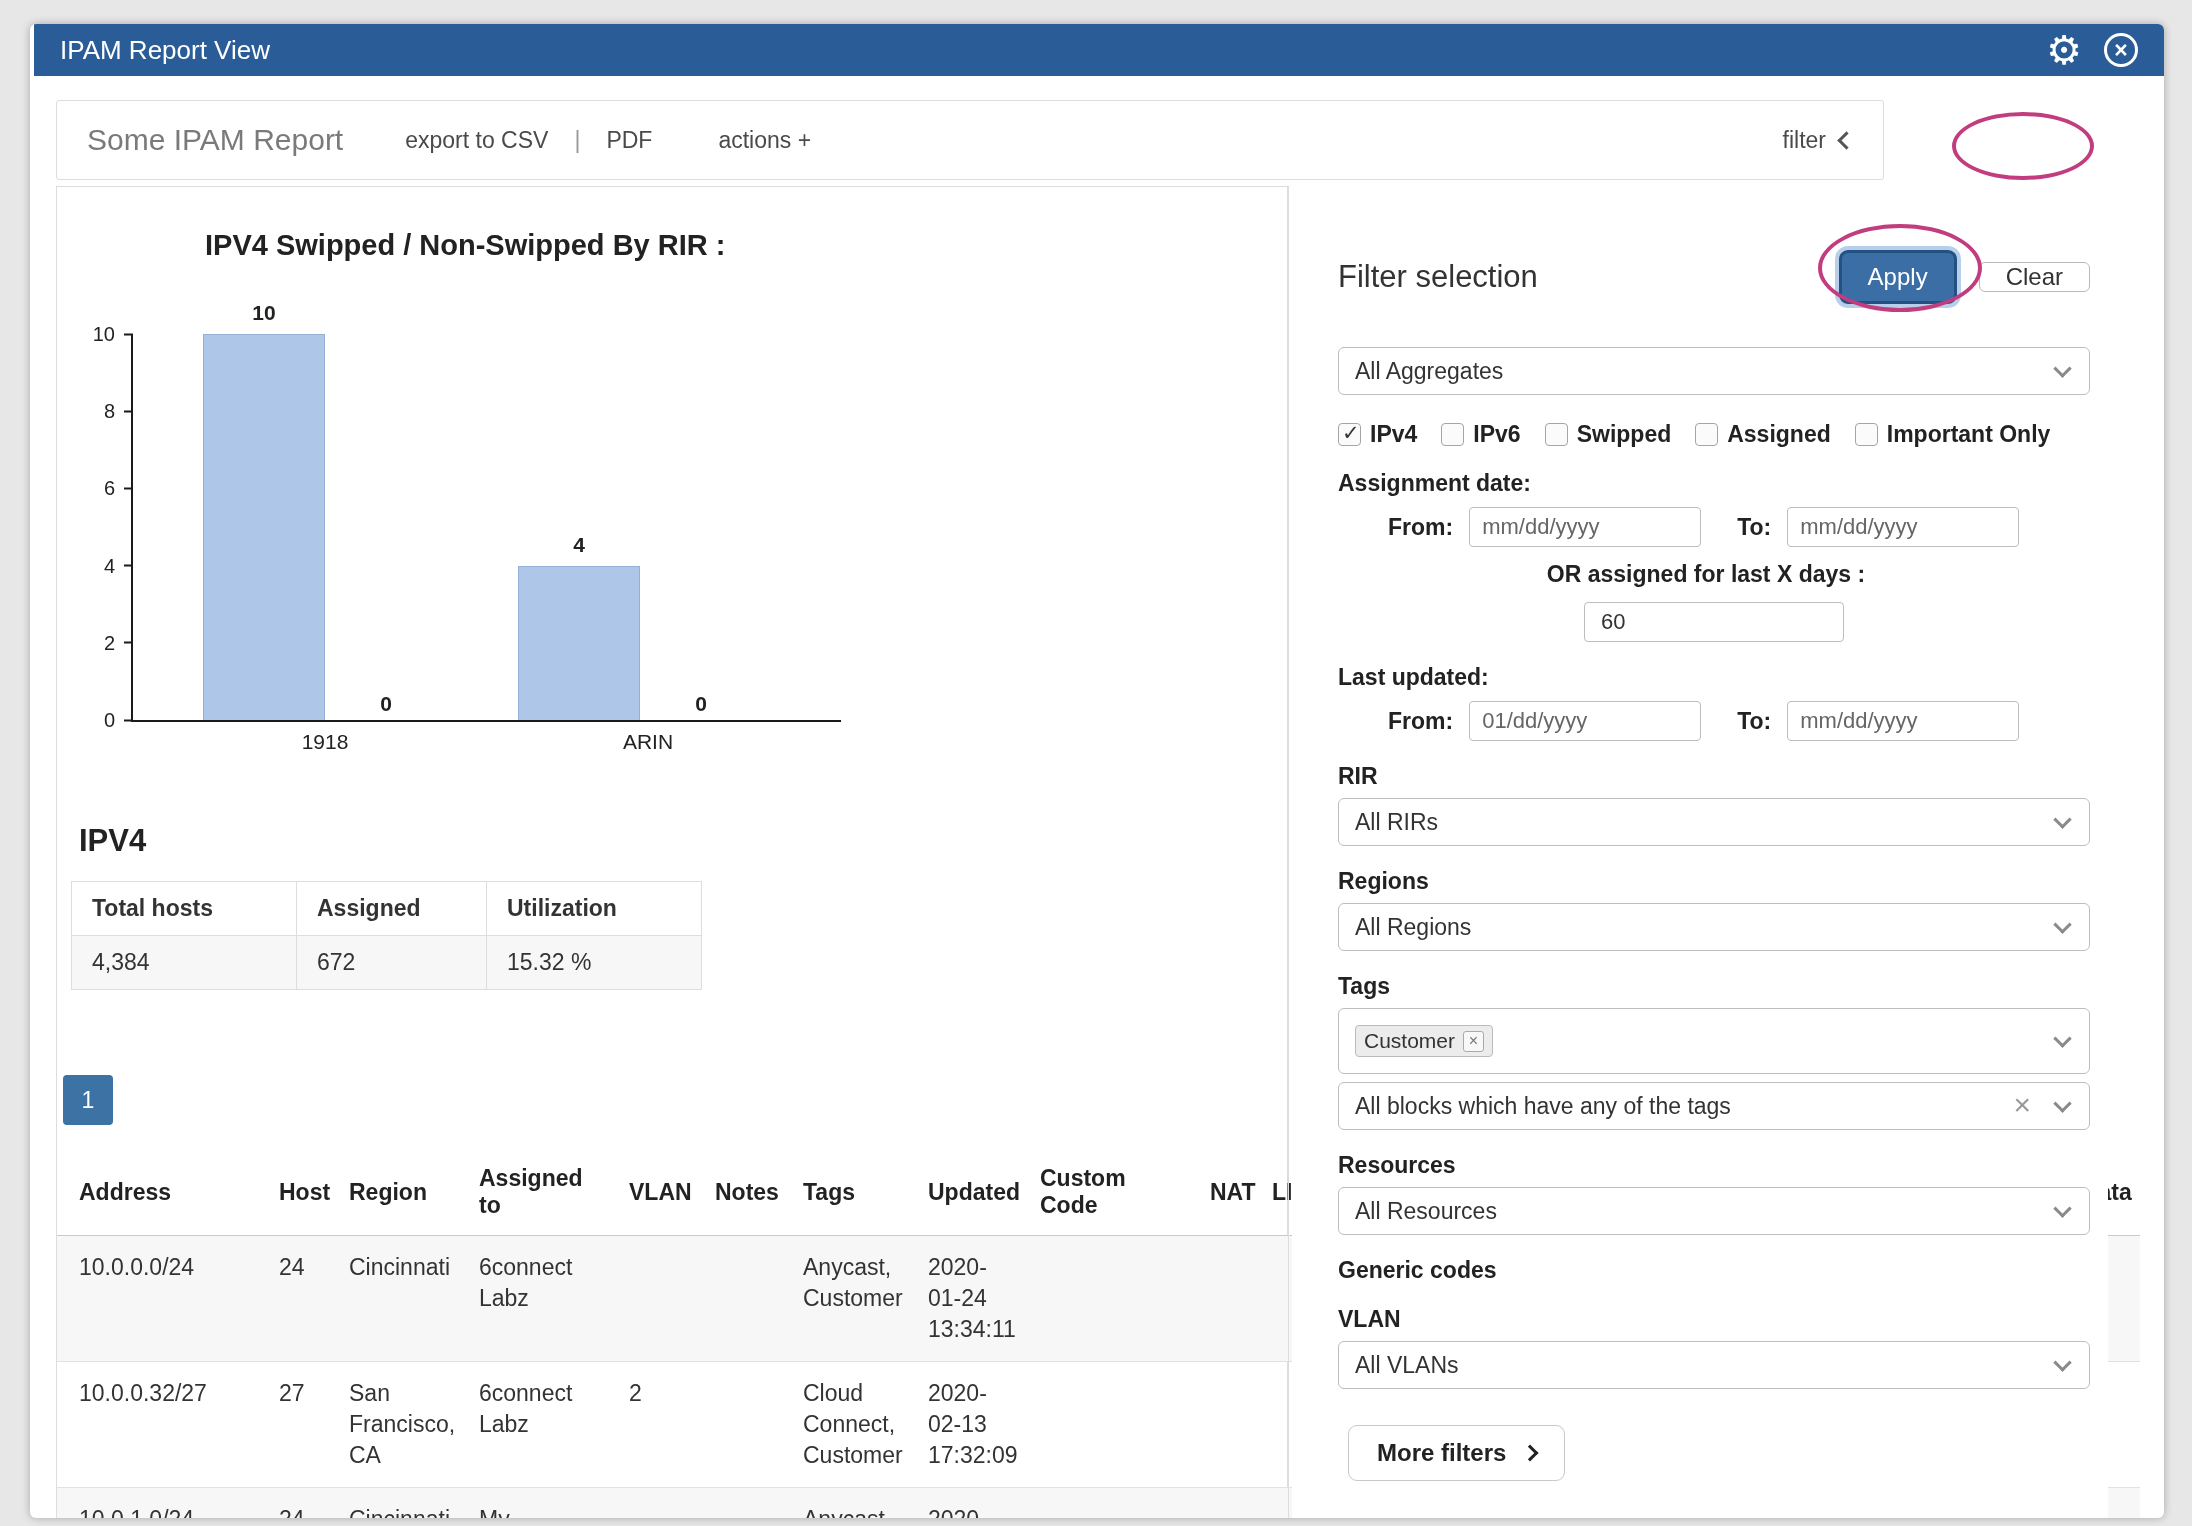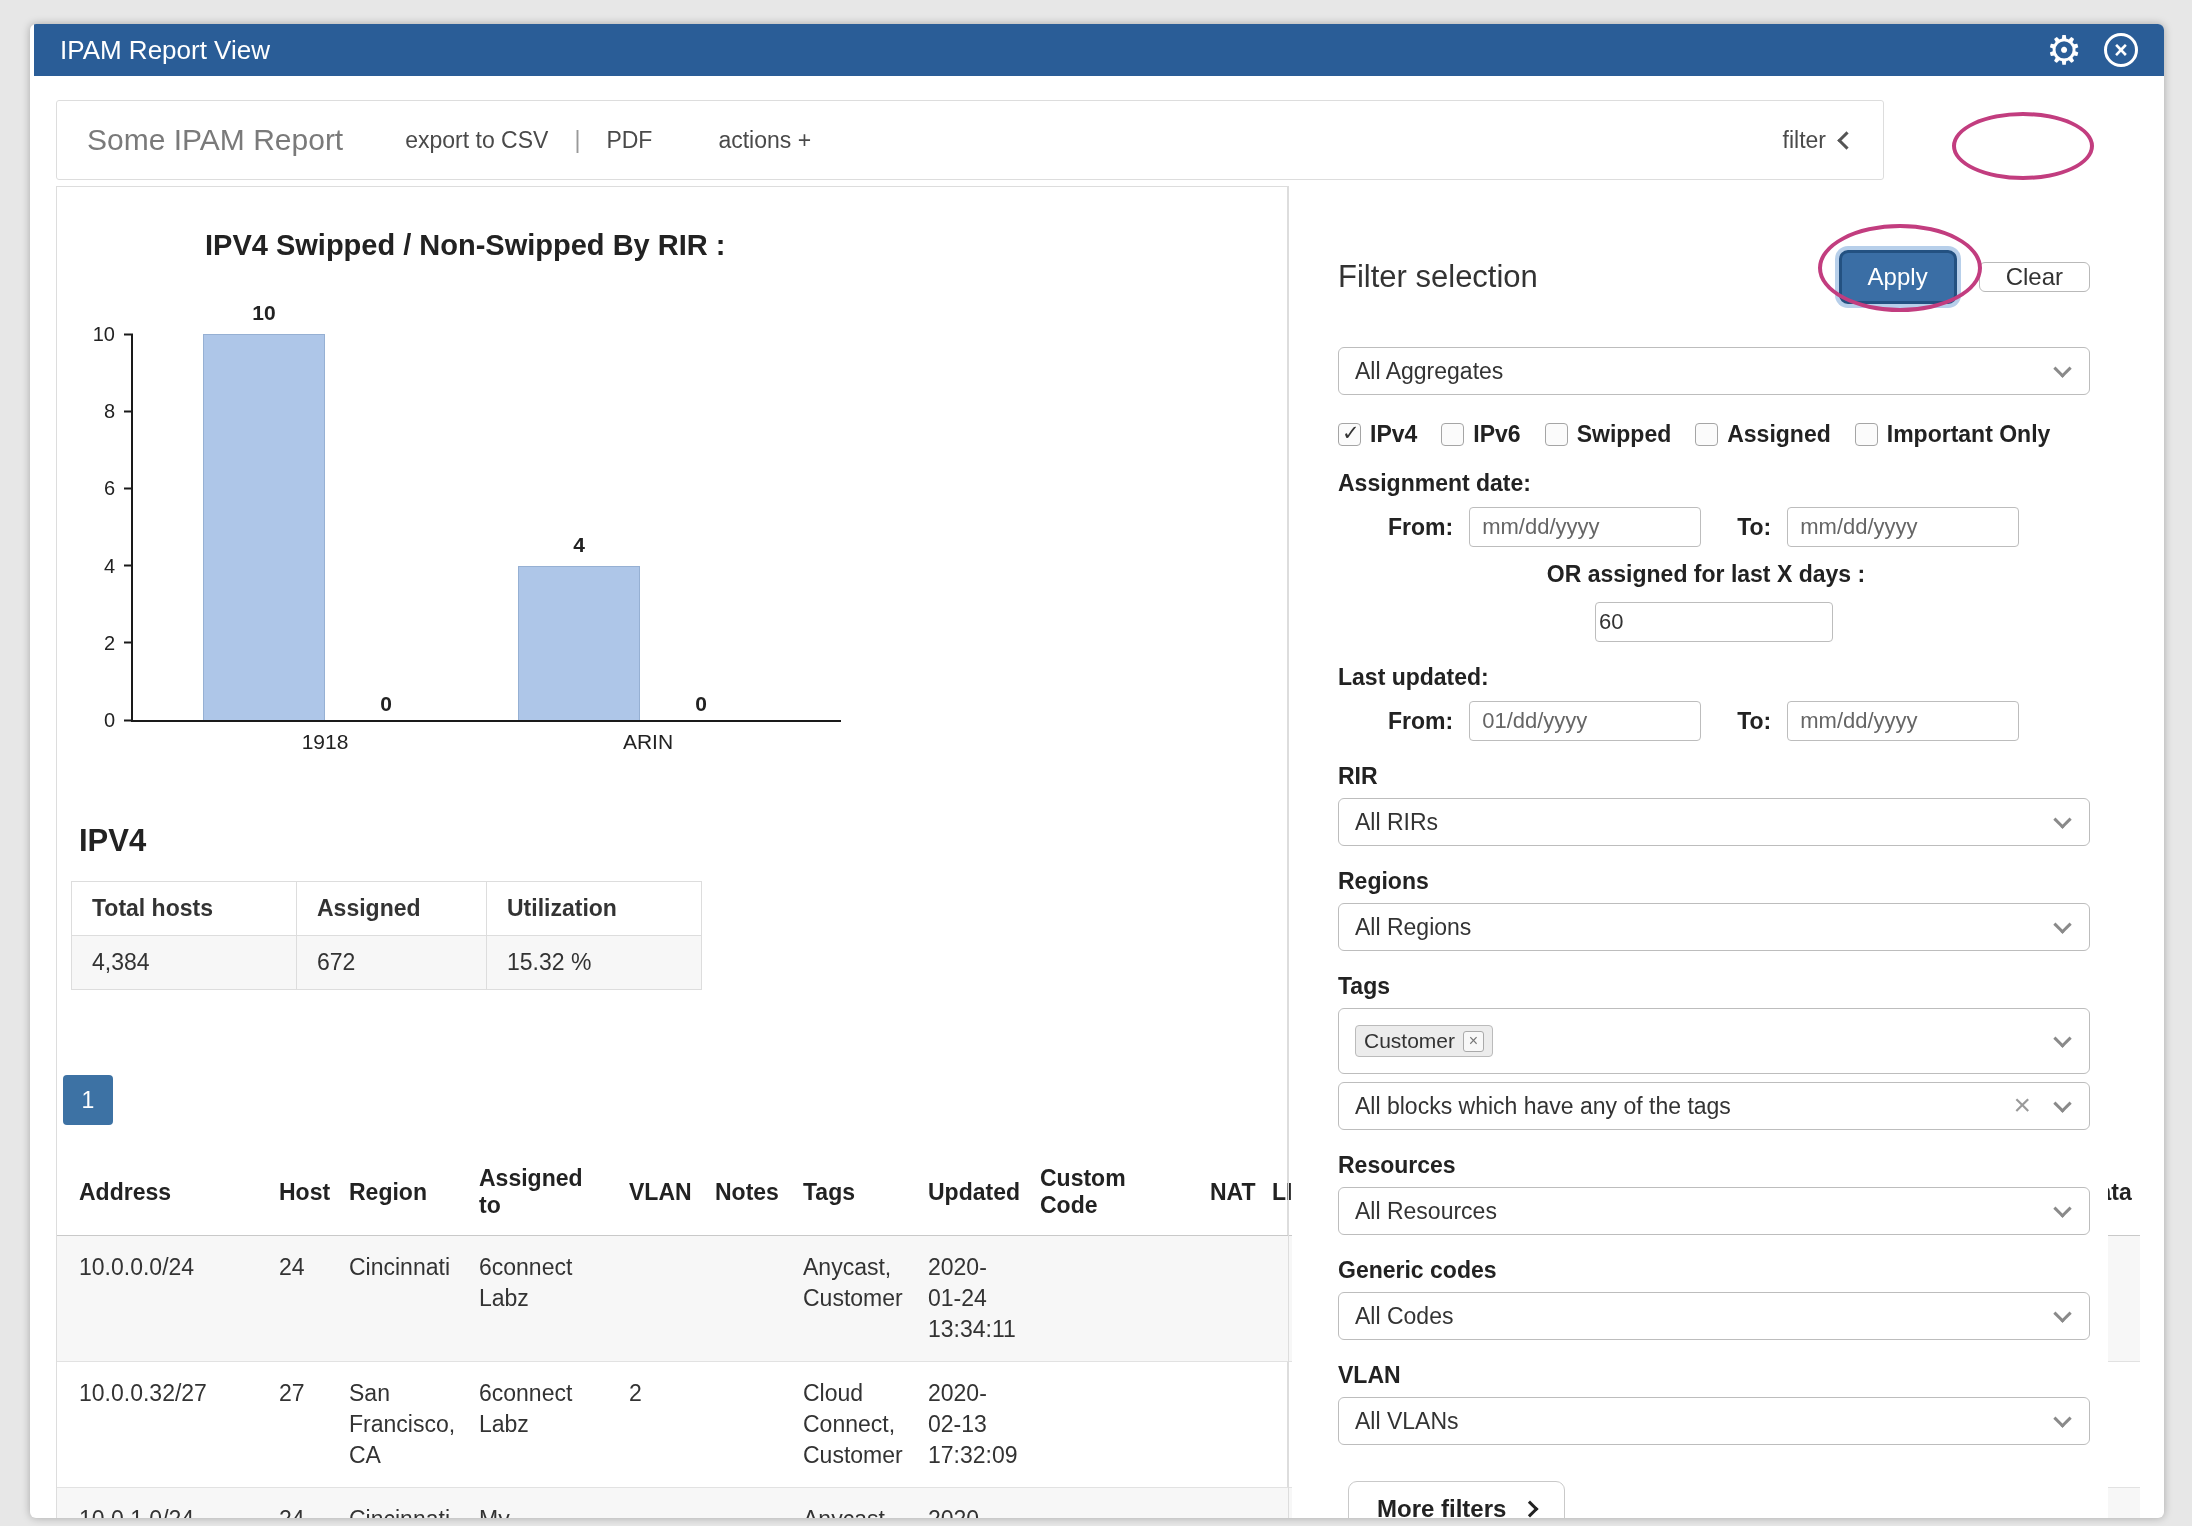--- a/index.html
+++ b/index.html
@@ -115,21 +115,21 @@
   .cb-label { font-size:23px; font-weight:bold; color:#222; }
   .sect-label { margin-top:22px; font-size:23px; font-weight:bold; color:#222; }
   .date-row { margin-top:10px; margin-left:50px; display:flex; align-items:center; }
   .dlabel { font-size:23px; font-weight:bold; color:#222; margin-right:16px; }
   .to-label { margin-left:36px; }
   .date-input {
     width:232px; height:40px; border:1px solid #bdbdbd; border-radius:4px;
     padding:0 12px; font-size:22px; color:#666; background:#fff; font-family:inherit;
   }
   .or-row { margin-top:14px; display:flex; align-items:center; gap:14px;flex-direction:column; }
-  .or-input { width:238px; height:40px; border:1px solid #bdbdbd; border-radius:4px; padding:0 3px; font-size:22px; color:#333; background:#fff; font-family:inherit; }
+  .or-input { width:260px; height:40px; border:1px solid #bdbdbd; border-radius:4px; padding:0 16px; font-size:22px; color:#333; background:#fff; font-family:inherit; }
   .dd { margin-top:8px; }
   .chip {
     display:inline-flex; align-items:center; gap:8px; background:#ececec;
     border:1px solid #bbb; border-radius:4px; padding:3px 8px; font-size:21px; color:#333;
   }
   .chip-x {
     width:21px; height:21px; border:1px solid #aaa; border-radius:3px; background:#f8f8f8;
     color:#777; font-size:16px; display:flex; align-items:center; justify-content:center; cursor:pointer;
   }
   .btn-more {
@@ -405,24 +405,20 @@
       <span class="dd-chev"></span>
     </div>
 
     <div class="sect-label">Resources</div>
     <div class="dropdown dd">
       <span>All Resources</span>
       <span class="dd-chev"></span>
     </div>
 
     <div class="sect-label">Generic codes</div>
-    <div class="dropdown dd">
-      <span>All Codes</span>
-      <span class="dd-chev"></span>
-    </div>
 
     <div class="sect-label">VLAN</div>
     <div class="dropdown dd">
       <span>All VLANs</span>
       <span class="dd-chev"></span>
     </div>
 
     <button class="btn-more">
       <span>More filters</span>
       <span class="chev-right"></span>

